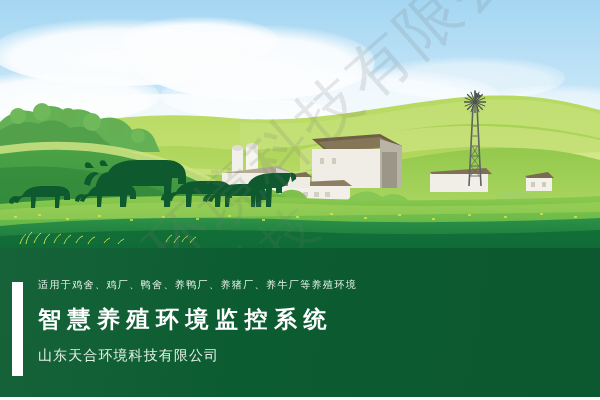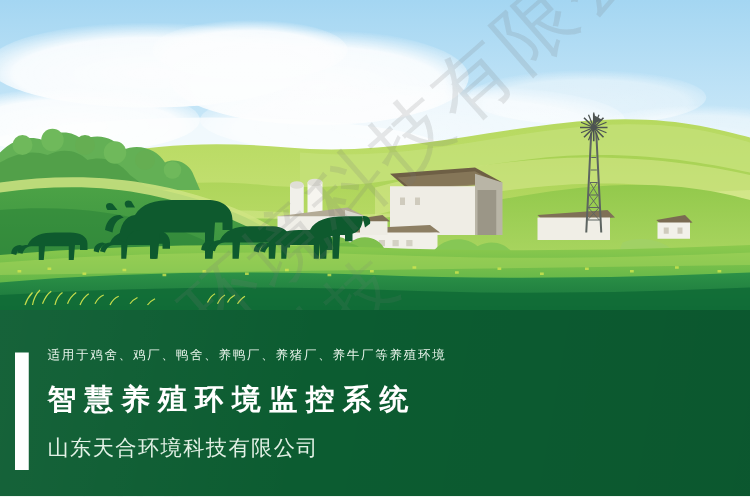--- a/index.html
+++ b/index.html
@@ -31,21 +31,21 @@
   .banner-sheen{position:absolute;left:0;top:0;width:600px;height:149px;
           background:linear-gradient(100deg,rgba(255,255,255,0.045) 0%,rgba(255,255,255,0) 42%,rgba(0,0,0,0.05) 100%);}
   .accent-bar{position:absolute;left:12px;top:282px;width:11px;height:94px;
           background:#ffffff;}
 
   .txt-block{position:absolute;left:38px;top:278px;width:545px;}
   .subtitle-top{font-size:10px;color:#eaf5ec;letter-spacing:1.4px;
           line-height:14px;font-weight:400;white-space:nowrap;}
   .main-title{margin-top:6px;font-size:23px;line-height:42px;color:#ffffff;
           font-weight:700;letter-spacing:6.5px;white-space:nowrap;}
-  .company{margin-top:7px;font-size:17px;color:#e3f1e6;letter-spacing:1.1px;
+  .company{margin-top:7px;font-size:14px;color:#e3f1e6;letter-spacing:1.1px;
           font-weight:400;white-space:nowrap;}
 
   .bottom-strip{position:absolute;left:0;top:397px;width:600px;height:3px;background:#ffffff;}
 </style>
 </head>
 <body>
 
 <div id="poster">
 
   <div class="scene">

